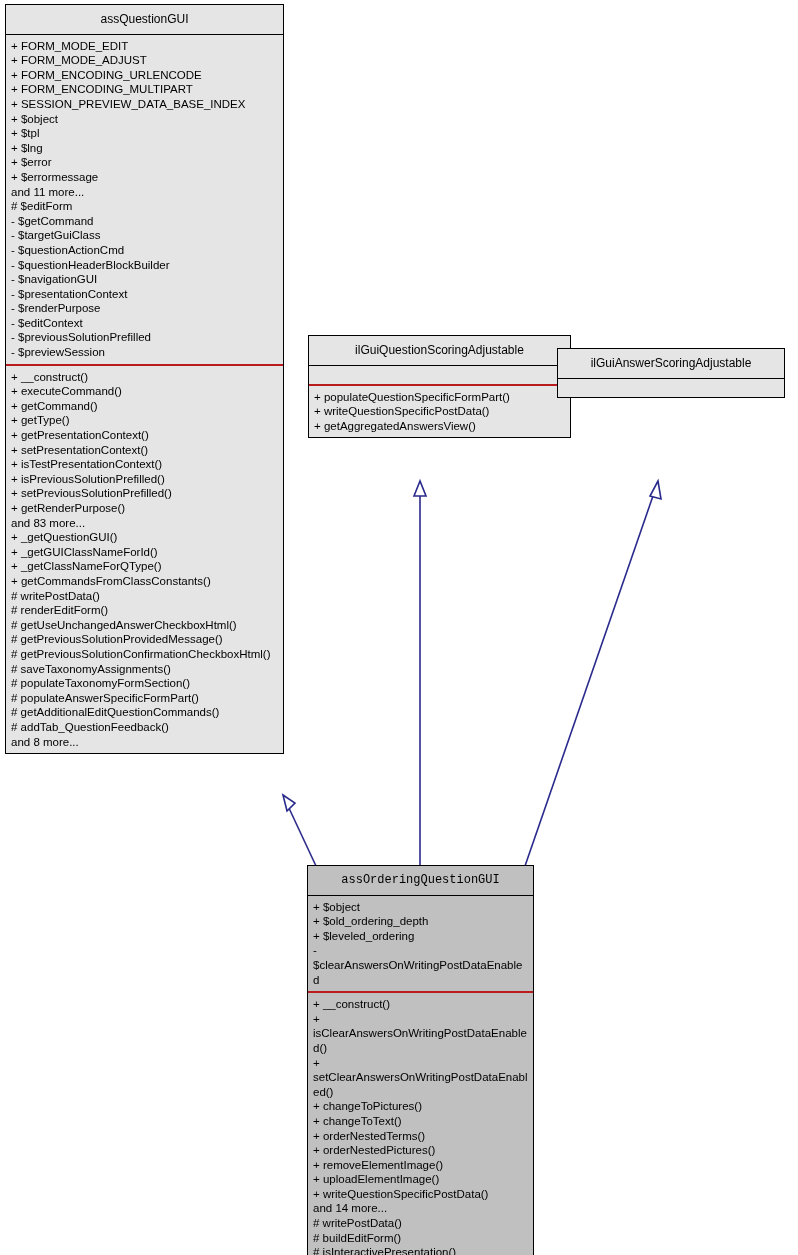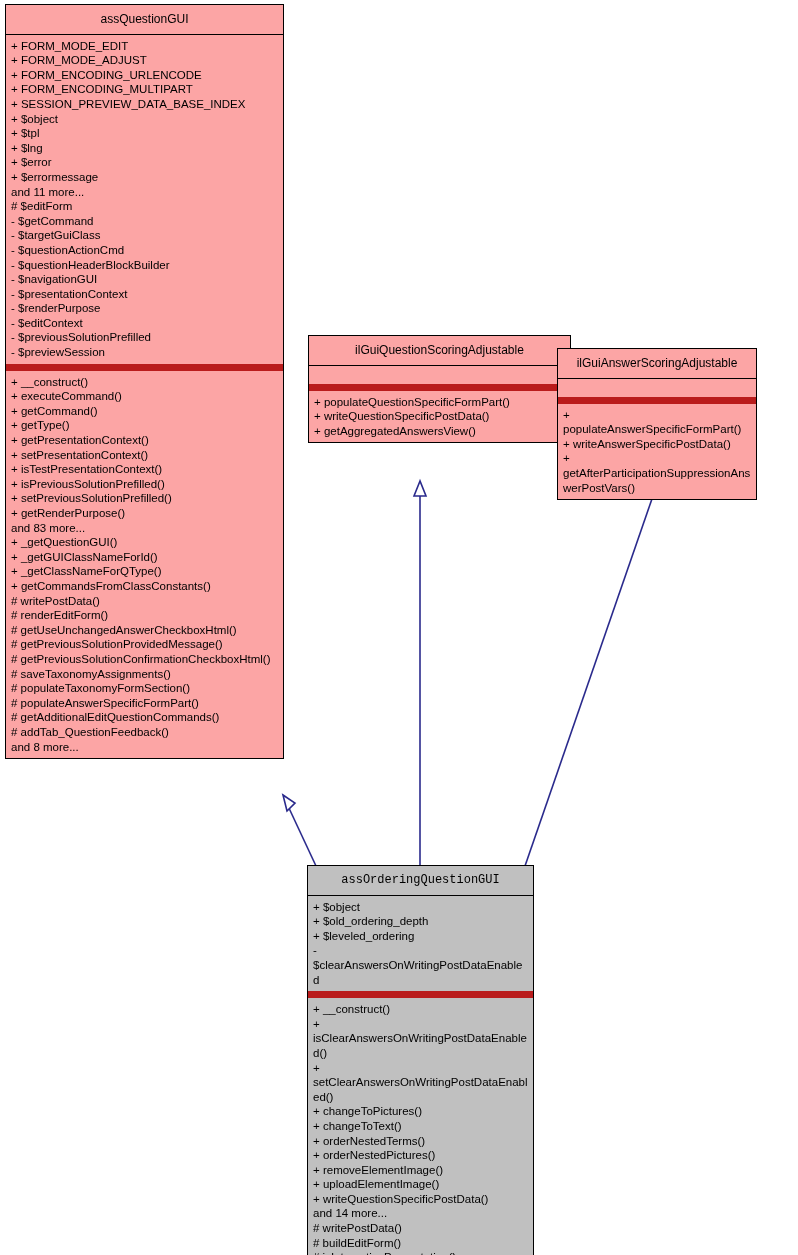--- a/index.html
+++ b/index.html
@@ -24,40 +24,40 @@
     left: 0;
     top: 0;
     width: 798px;
     height: 1255px;
     pointer-events: none;
   }
   .uml-box {
     position: absolute;
     box-sizing: border-box;
     border: 1px solid #000000;
-    background: #fca5a5;
+    background: #e5e5e5;
     font-size: 11.5px;
     line-height: 14.6px;
     color: #000000;
     z-index: 2;
   }
   .uml-box.filled {
     background: #c0c0c0;
     border: 1px solid #000000;
   }
   .uml-title {
     text-align: center;
     font-size: 12px;
     padding: 7px 4px 7px 4px;
     border-bottom: 1px solid #000000;
     white-space: nowrap;
   }
   .uml-section {
     padding: 4px 5px 4px 5px;
-    border-bottom: 7px solid #b91c1c;
+    border-bottom: 2px solid #b91c1c;
   }
   .uml-section:last-child {
     border-bottom: none;
   }
   .uml-section.empty-sec {
     height: 18px;
     padding: 0;
   }
   .uml-row {
     white-space: normal;
@@ -69,21 +69,21 @@
     width: 279px;
   }
   #box-ilguiquestionscoringadjustable {
     left: 308px;
     top: 335px;
     width: 263px;
   }
   #box-ilguianswerscoringadjustable {
     left: 557px;
     top: 348px;
-    width: 200px;
+    width: 228px;
   }
   #box-assorderingquestiongui {
     left: 307px;
     top: 865px;
     width: 227px;
   }
   #box-assorderingquestiongui .uml-title {
     font-weight: normal;
     font-family: Liberation Mono, monospace;
   }
@@ -173,25 +173,20 @@
     <div class="uml-section">
         <div class="uml-row">+ populateQuestionSpecificFormPart()</div>
         <div class="uml-row">+ writeQuestionSpecificPostData()</div>
         <div class="uml-row">+ getAggregatedAnswersView()</div>
       </div>
   </div>
 
   <div class="uml-box" id="box-ilguianswerscoringadjustable">
     <div class="uml-title">ilGuiAnswerScoringAdjustable</div>
     <div class="uml-section empty-sec"></div>
-    <div class="uml-section">
-        <div class="uml-row">+ populateAnswerSpecificFormPart()</div>
-        <div class="uml-row">+ writeAnswerSpecificPostData()</div>
-        <div class="uml-row">+ getAfterParticipationSuppressionAnswerPostVars()</div>
-      </div>
   </div>
 
   <div class="uml-box filled" id="box-assorderingquestiongui">
     <div class="uml-title">assOrderingQuestionGUI</div>
     <div class="uml-section">
         <div class="uml-row">+ $object</div>
         <div class="uml-row">+ $old_ordering_depth</div>
         <div class="uml-row">+ $leveled_ordering</div>
         <div class="uml-row">- $clearAnswersOnWritingPostDataEnabled</div>
       </div>

